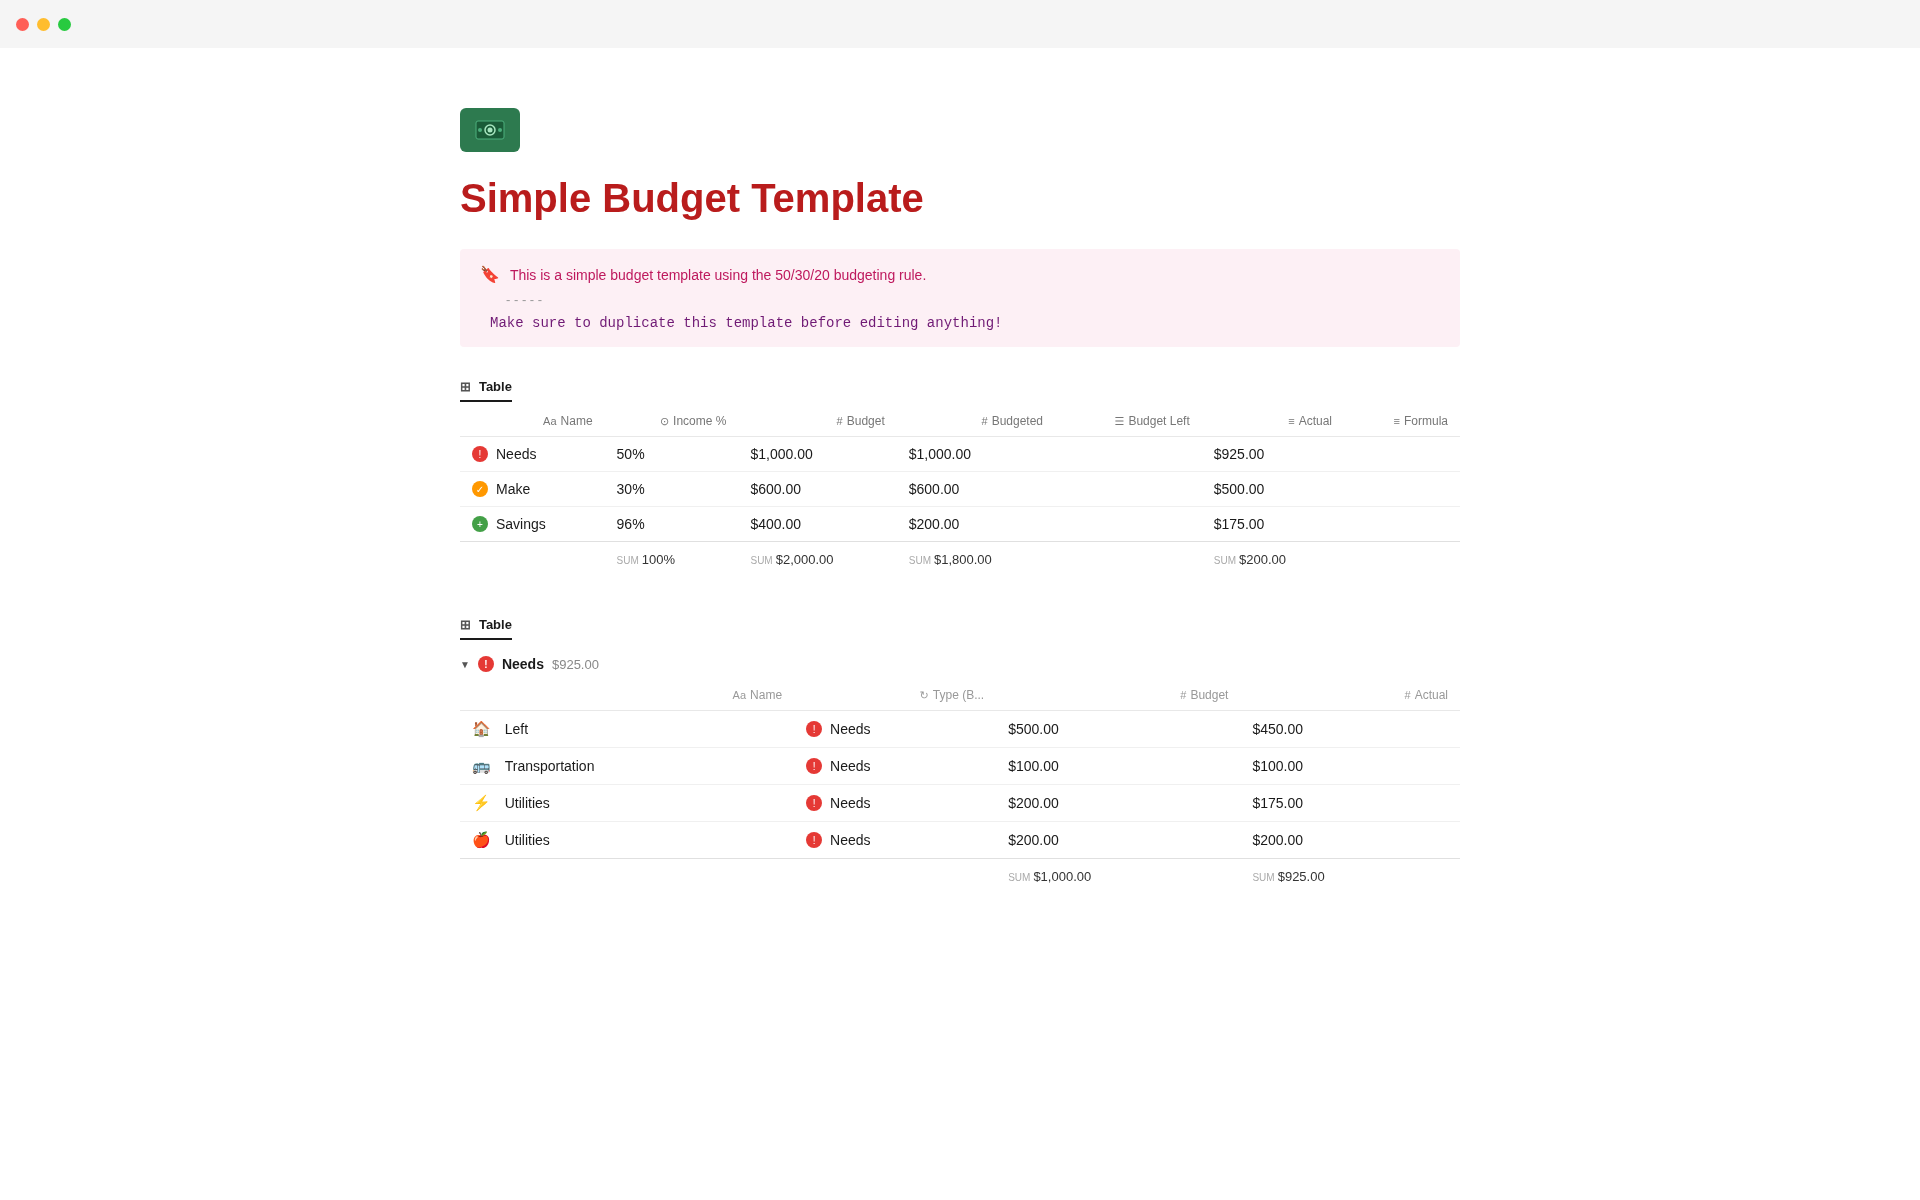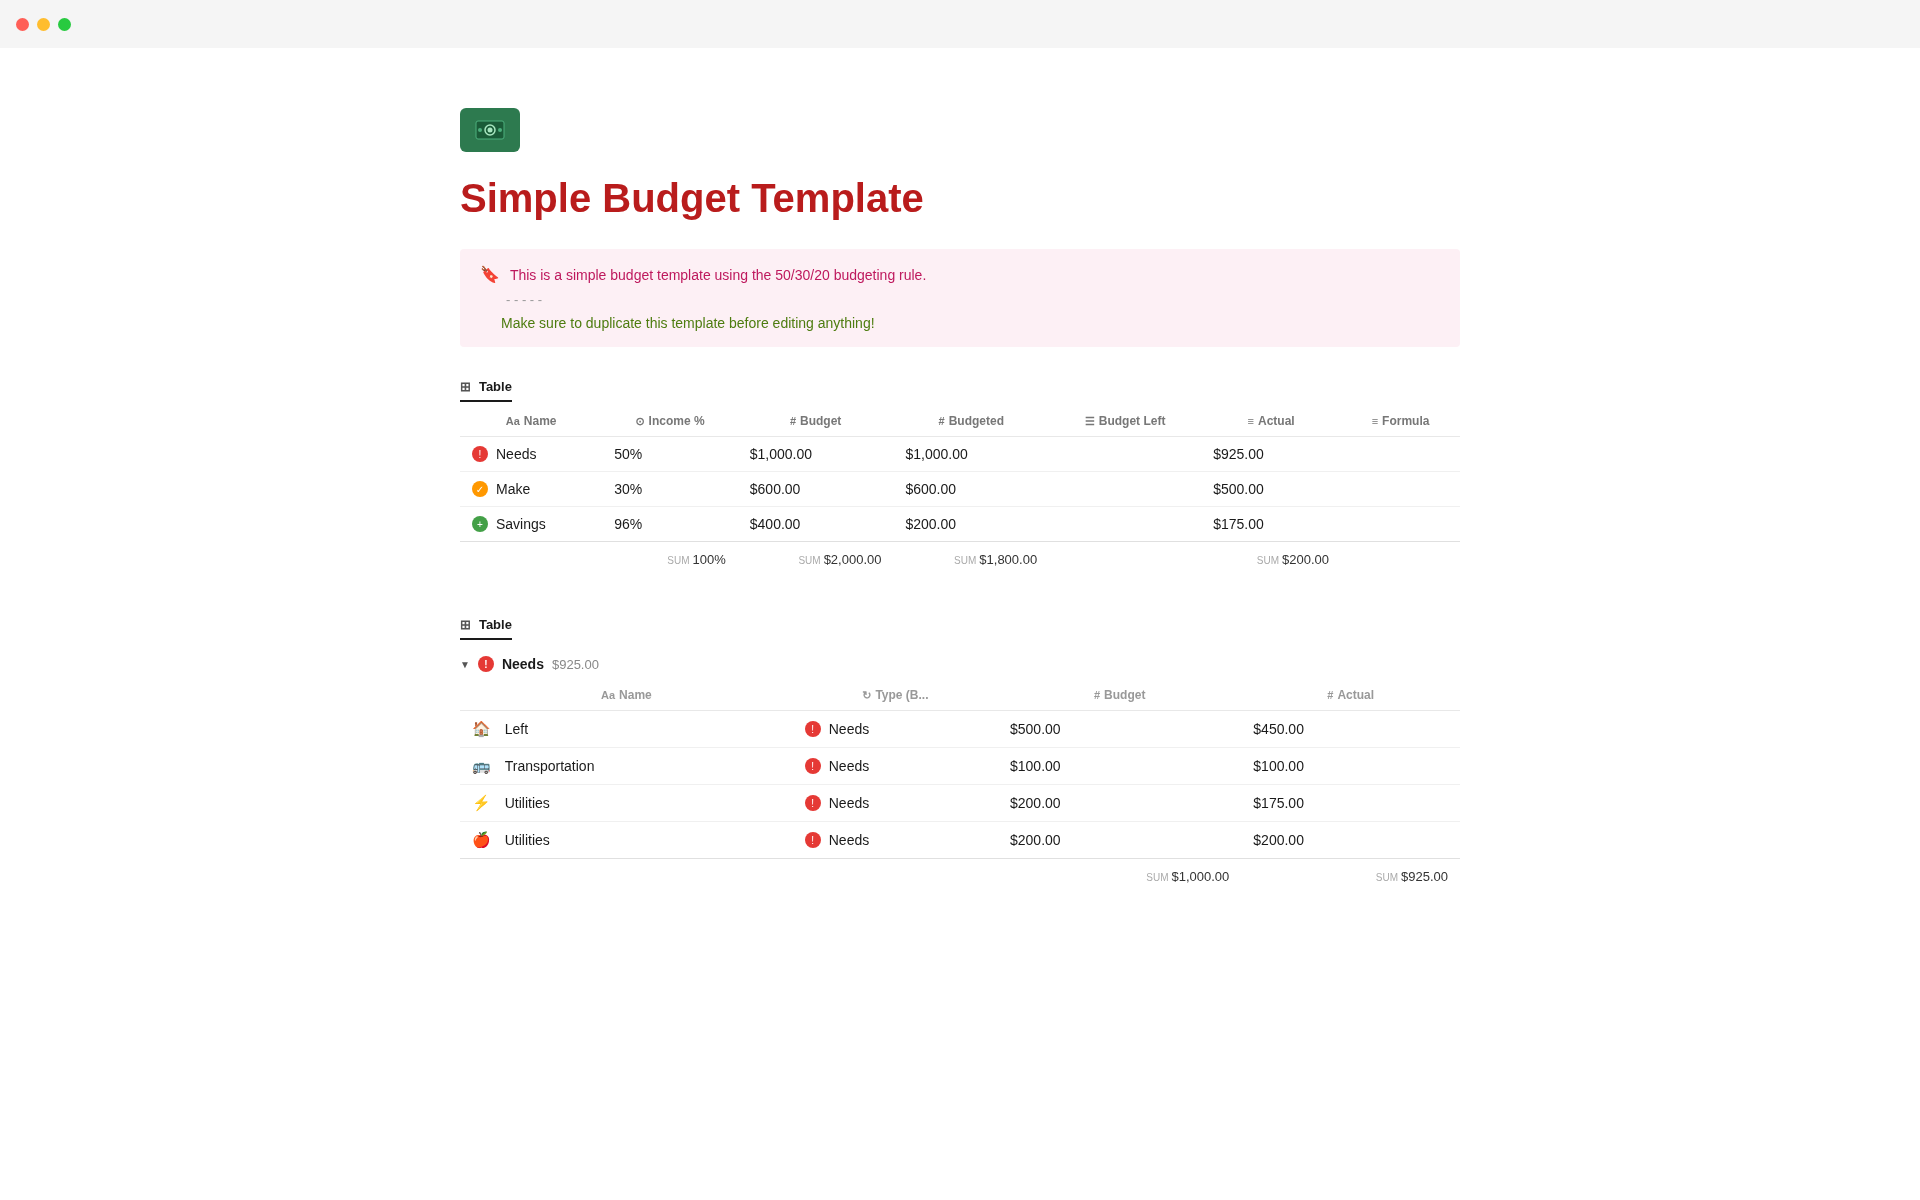--- a/index.html
+++ b/index.html
@@ -74,22 +74,23 @@
       font-size: 14px;
       color: #be185d;
     }
     .callout-divider {
       color: #999;
       font-size: 13px;
       margin: 6px 0 8px 26px;
     }
     .callout-note {
       font-size: 14px;
-      color: #4d7c0f;
-      margin-left: 21px;
+      color: #701a75;
+      margin-left: 10px;
+      font-family: Liberation Mono, monospace;
     }
 
     
     .table-section {
       margin-bottom: 40px;
     }
     .table-header-label {
       display: flex;
       align-items: center;
       gap: 8px;
@@ -104,45 +105,44 @@
     .table-icon {
       font-size: 13px;
       color: #555;
     }
 
     table {
       width: 100%;
       border-collapse: collapse;
     }
     thead th {
-      text-align: center;
+      text-align: right;
       padding: 8px 12px;
       font-size: 12px;
-      font-weight: 700;
+      font-weight: 400;
       color: #777;
       border-bottom: 1px solid #e8e8e8;
     }
     thead th .col-icon {
       margin-right: 4px;
       font-size: 11px;
     }
     tbody tr {
       border-bottom: 1px solid #f0f0f0;
     }
     tbody td {
       padding: 9px 12px;
       font-size: 14px;
       color: #1a1a1a;
     }
     .tfoot-row td {
       padding: 10px 12px;
       font-size: 12px;
       color: #888;
       border-top: 1px solid #e0e0e0;
-      text-align: right;
     }
     .tfoot-row td span.sum-label {
       font-size: 10px;
       text-transform: uppercase;
       color: #aaa;
       margin-right: 3px;
     }
     .tfoot-row td span.sum-val {
       font-size: 13px;
       color: #333;

